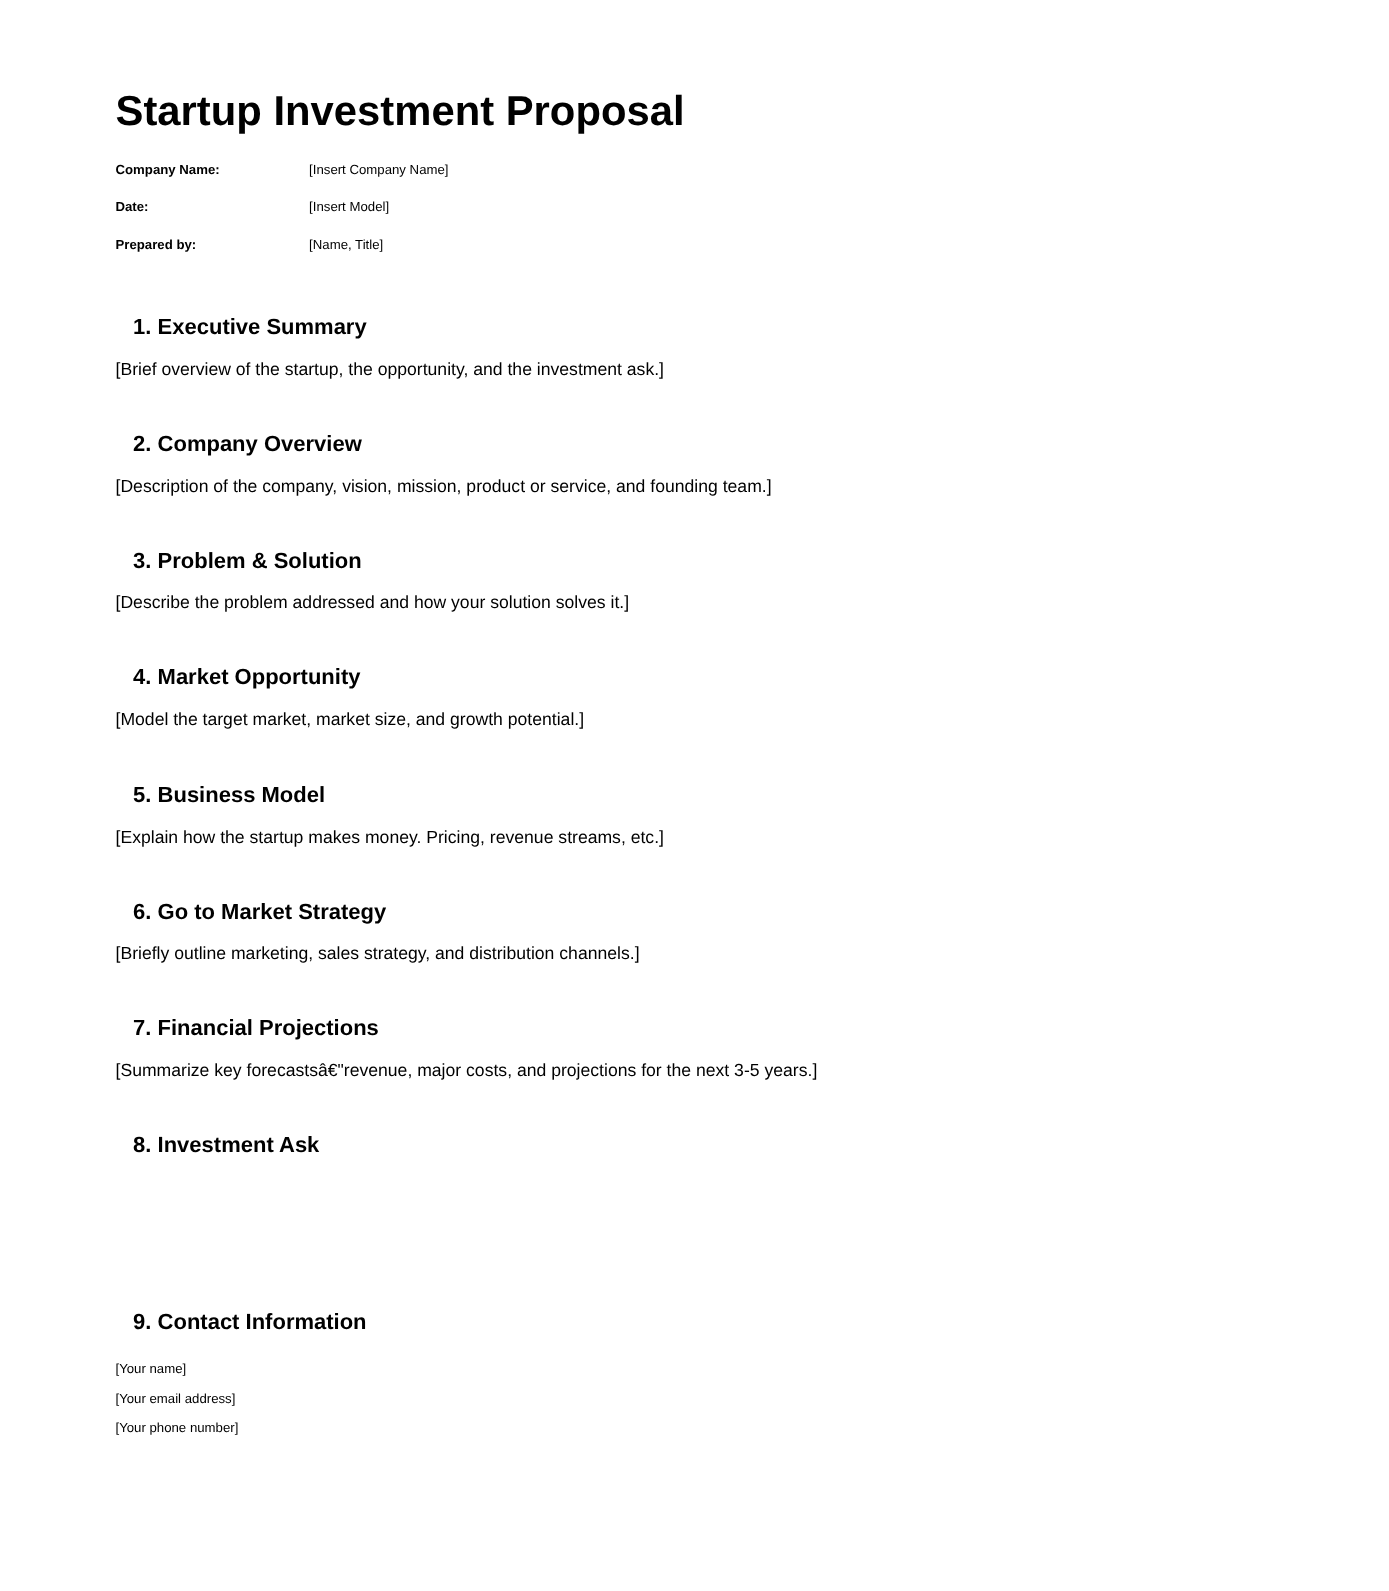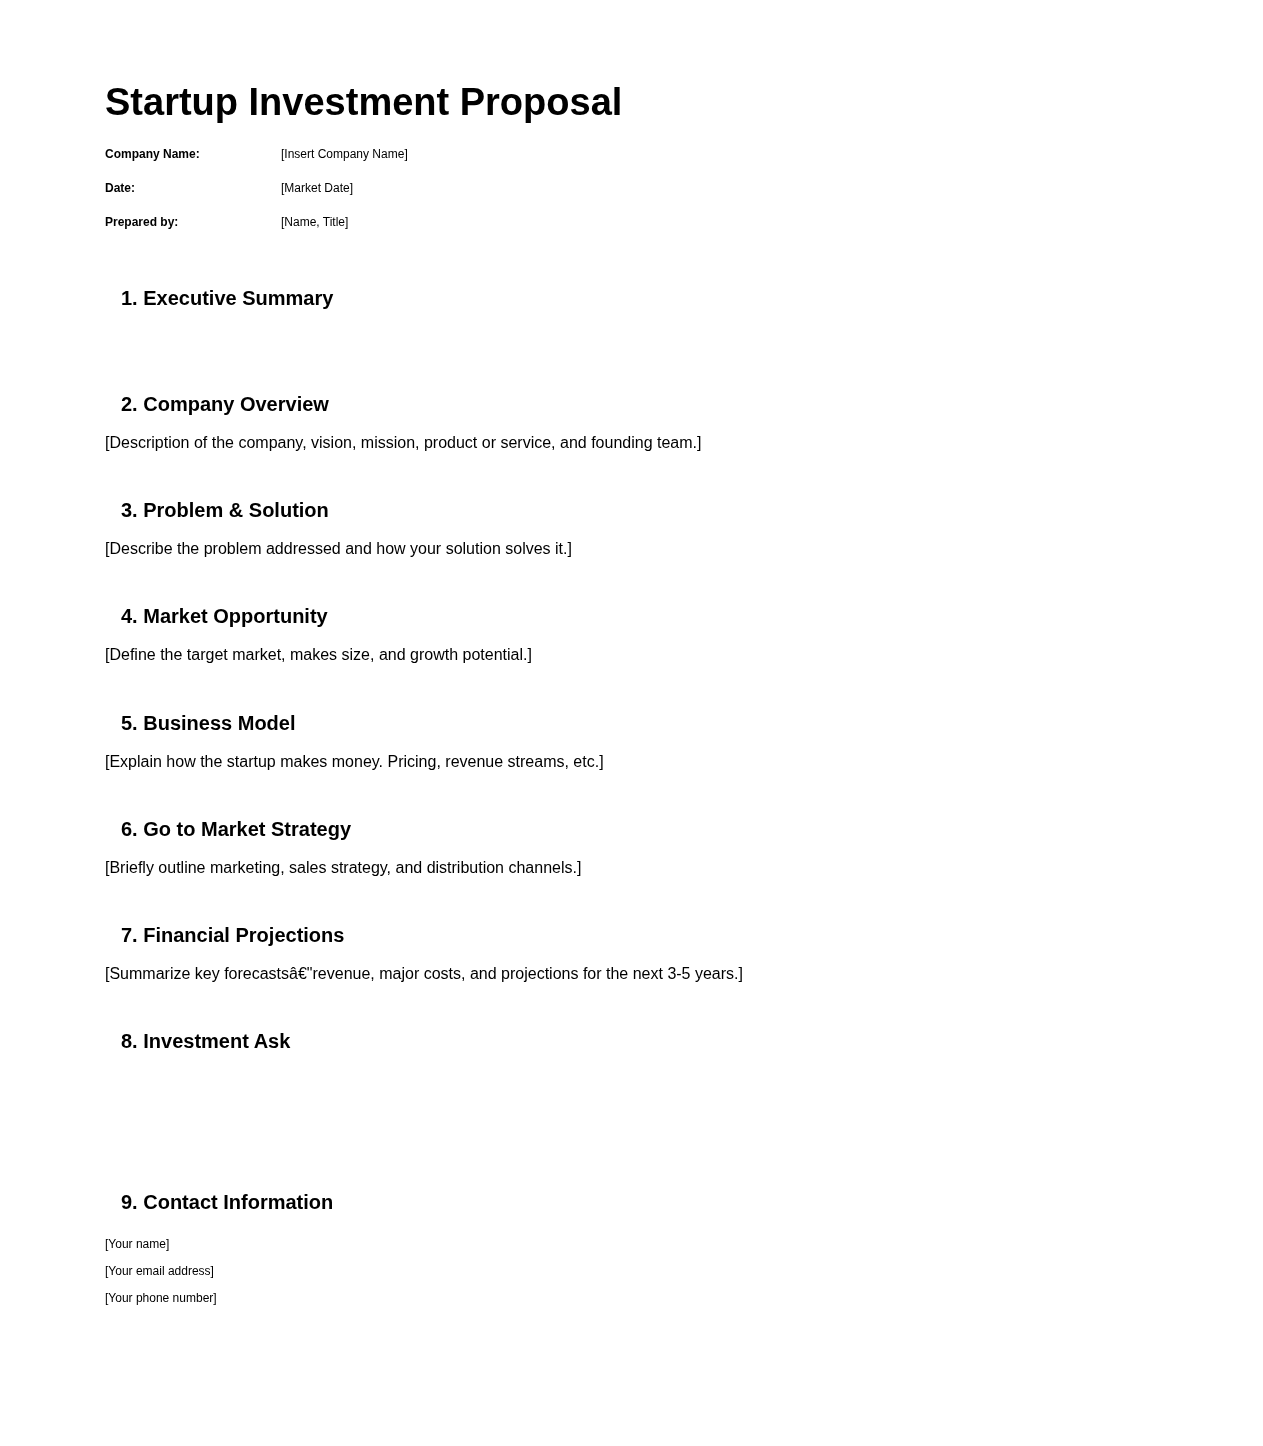--- a/index.html
+++ b/index.html
@@ -84,46 +84,47 @@
 <div class="page">
   <h1 class="doc-title">Startup Investment Proposal</h1>
 
   <div class="meta">
     <div class="meta-row">
       <span class="meta-label">Company Name:</span>
       <span class="meta-value">[Insert Company Name]</span>
     </div>
     <div class="meta-row">
       <span class="meta-label">Date:</span>
-      <span class="meta-value">[Market Date]</span>
+      <span class="meta-value">[Insert Model]</span>
     </div>
     <div class="meta-row">
       <span class="meta-label">Prepared by:</span>
       <span class="meta-value">[Name, Title]</span>
     </div>
   </div>
 </div>
 
 <div class="section" style="top:270px;">
   <h2>1. Executive Summary</h2>
+  <p>[Brief overview of the startup, the opportunity, and the investment ask.]</p>
 </div>
 
 <div class="section" style="top:376px;">
   <h2>2. Company Overview</h2>
   <p>[Description of the company, vision, mission, product or service, and founding team.]</p>
 </div>
 
 <div class="section" style="top:482px;">
   <h2>3. Problem &amp; Solution</h2>
   <p>[Describe the problem addressed and how your solution solves it.]</p>
 </div>
 
 <div class="section" style="top:588px;">
   <h2>4. Market Opportunity</h2>
-  <p>[Define the target market, makes size, and growth potential.]</p>
+  <p>[Model the target market, market size, and growth potential.]</p>
 </div>
 
 <div class="section" style="top:695px;">
   <h2>5. Business Model</h2>
   <p>[Explain how the startup makes money. Pricing, revenue streams, etc.]</p>
 </div>
 
 <div class="section" style="top:801px;">
   <h2>6. Go to Market Strategy</h2>
   <p>[Briefly outline marketing, sales strategy, and distribution channels.]</p>

